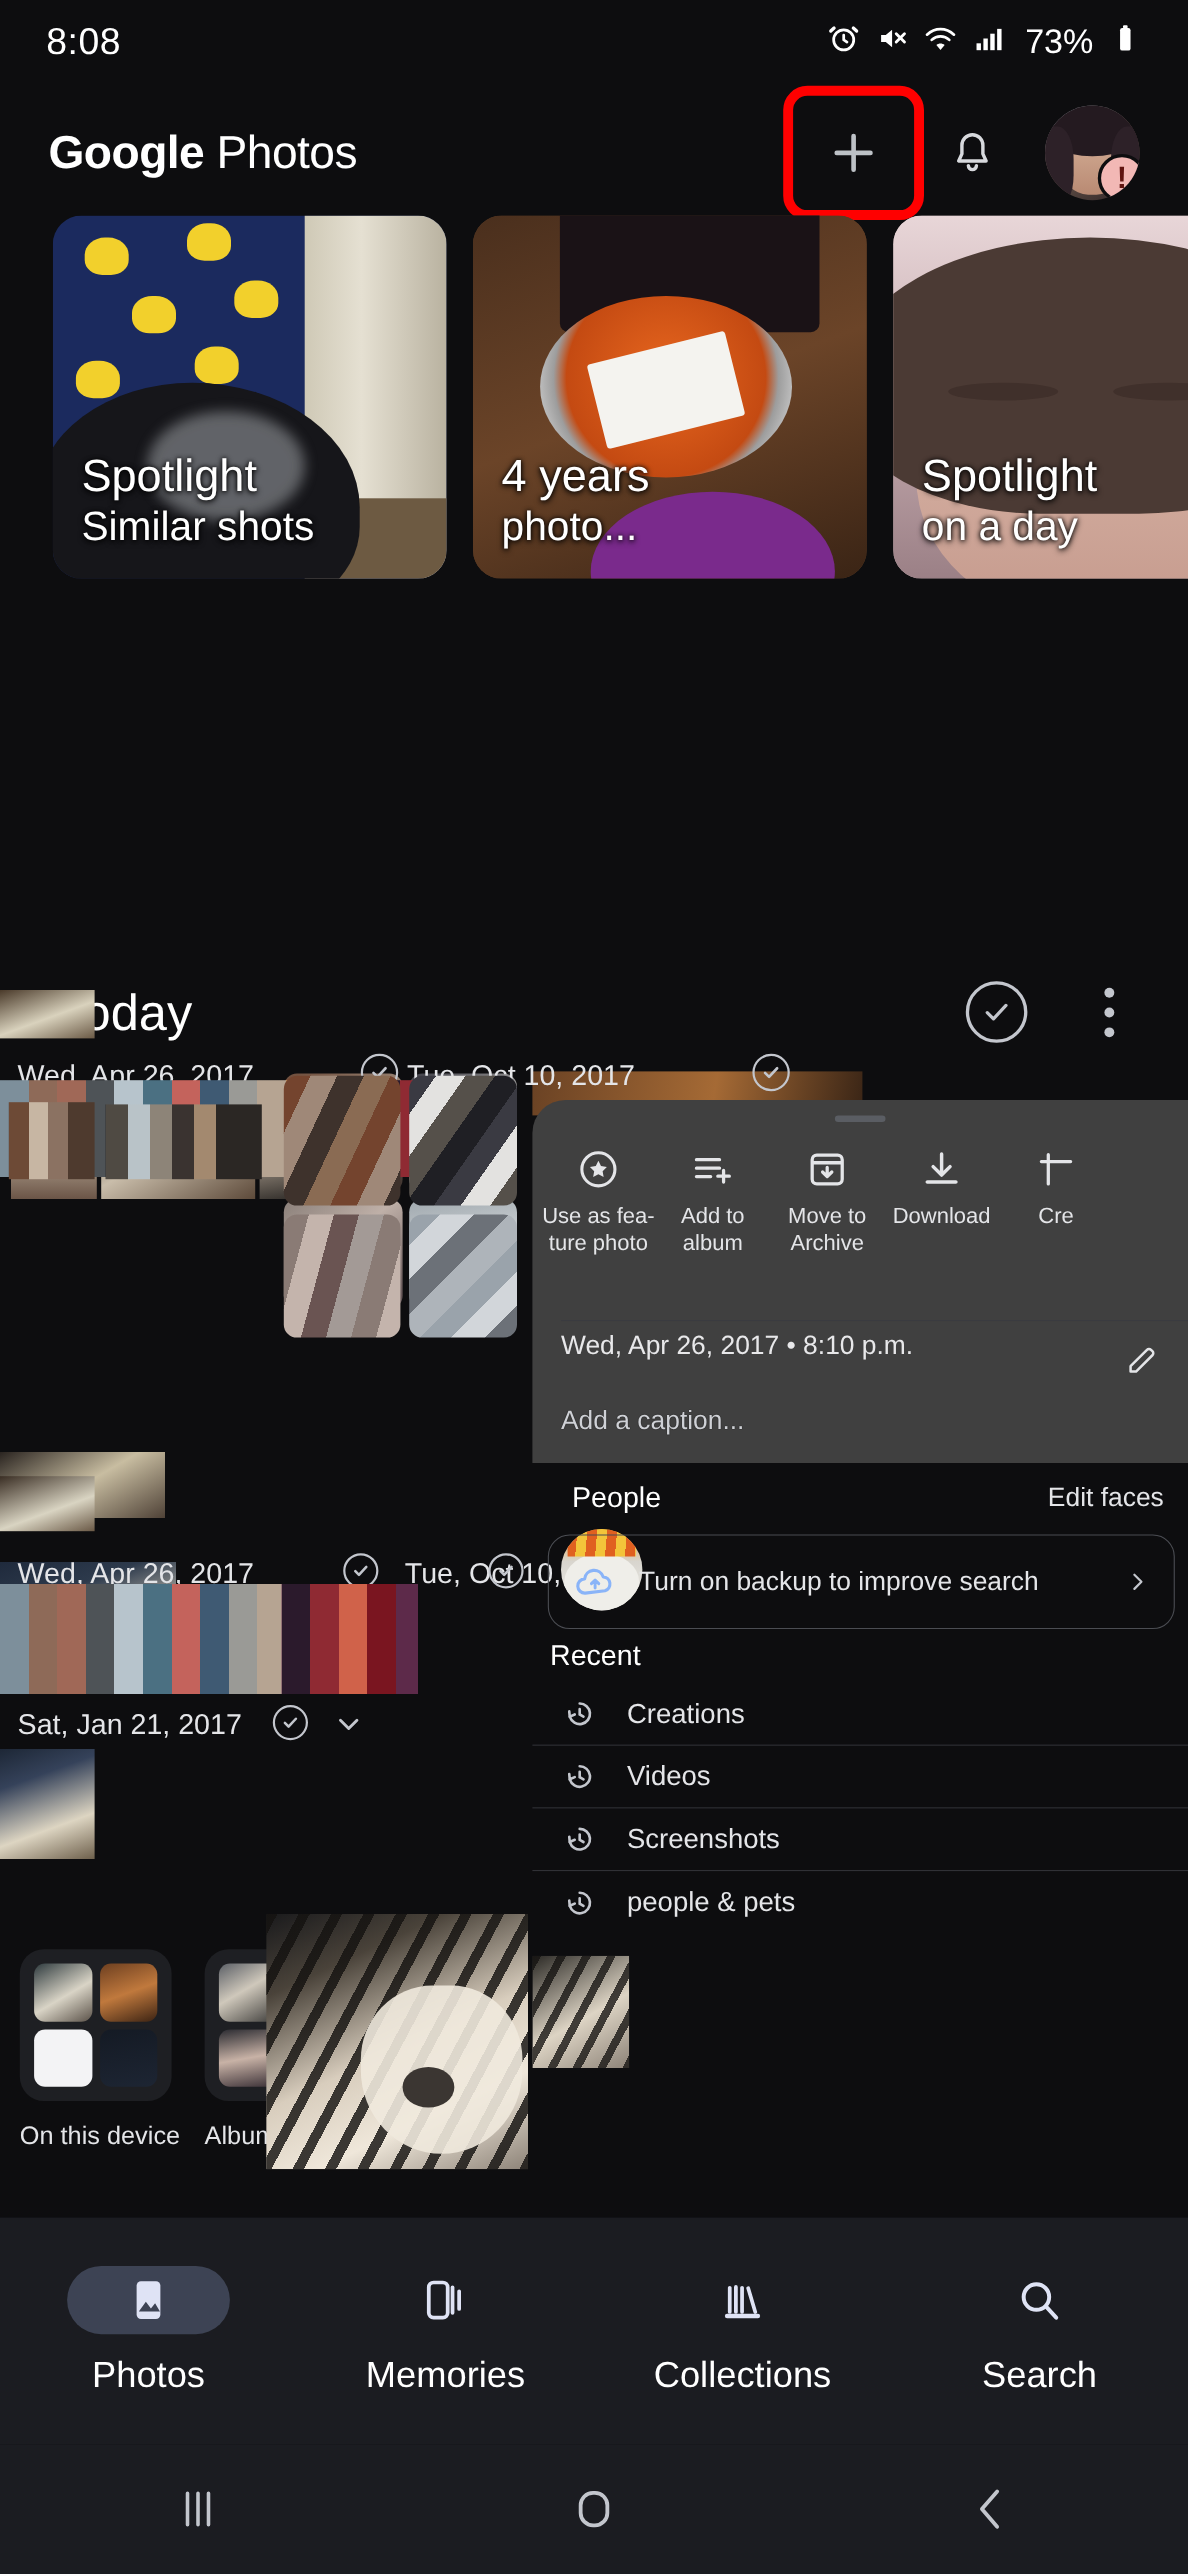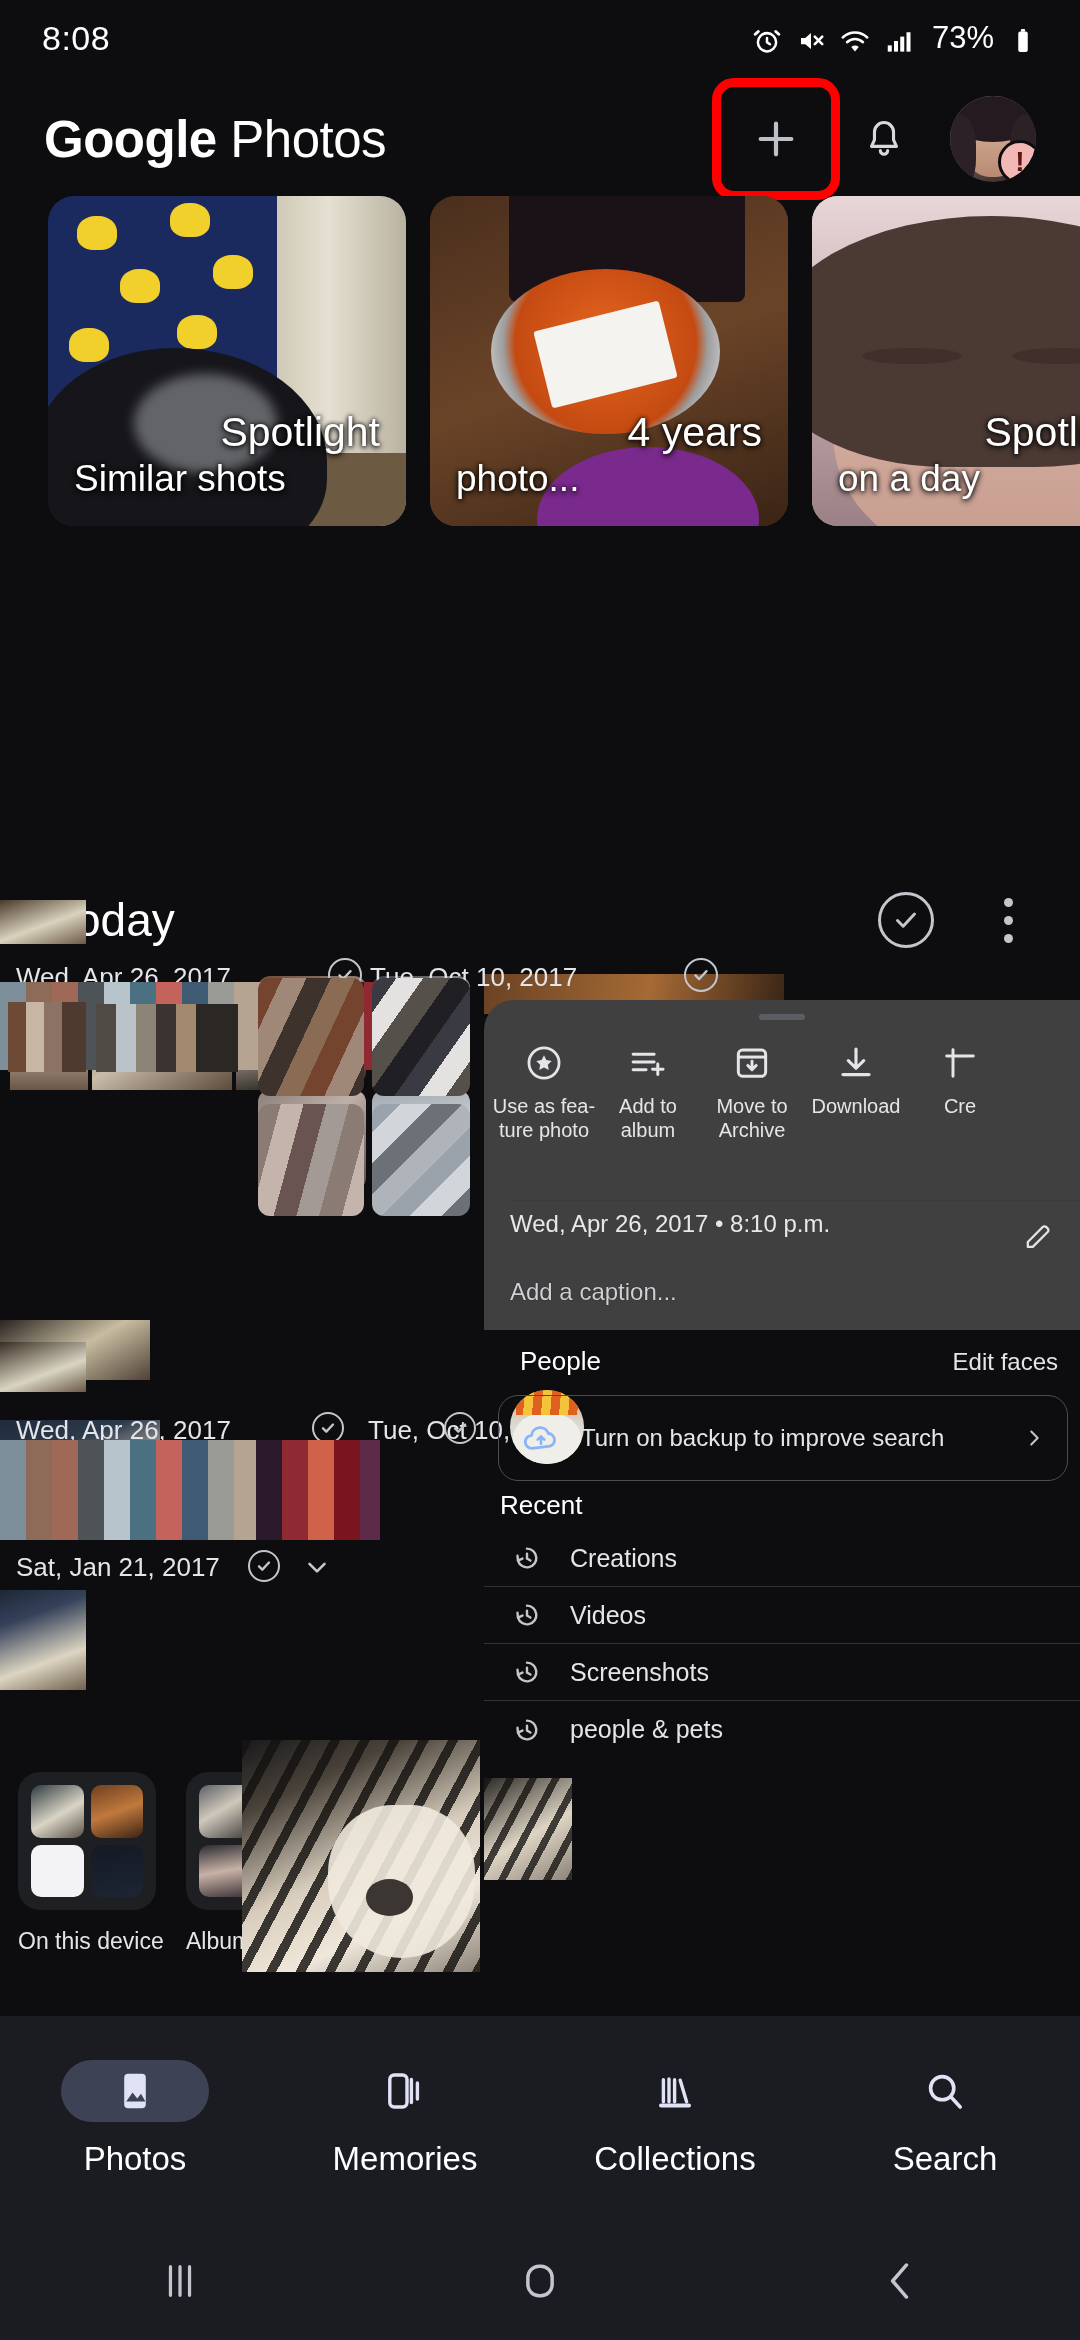--- a/index.html
+++ b/index.html
@@ -3,28 +3,28 @@
 <meta charset="utf-8">
 <style>
   * { margin:0; padding:0; box-sizing:border-box; }
   html,body { width:1080px; height:2340px; background:#0d0d0f; overflow:hidden; }
   body { font-family:"Liberation Sans", sans-serif; color:#e8e8ea; position:relative; }
 
   
   .statusbar{ position:absolute; top:0; left:0; width:1080px; height:76px;
     display:flex; align-items:center; justify-content:space-between; padding:0 42px; }
   .sb-time{ font-size:34px; font-weight:400; color:#ffffff; letter-spacing:.5px; }
-  .sb-right{ display:flex; align-items:flex-end; gap:14px; }
+  .sb-right{ display:flex; align-items:flex-start; gap:14px; }
   .sb-ico{ width:30px; height:30px; display:block; }
   .sb-batt{ font-size:31px; color:#ffffff; margin-left:4px; }
 
   
   .appbar{ position:absolute; top:76px; left:0; width:1080px; height:126px;
     display:flex; align-items:center; padding:0 44px; }
-  .brand{ font-size:51px; letter-spacing:-.5px; white-space:nowrap; }
+  .brand{ font-size:42px; letter-spacing:-.5px; white-space:nowrap; }
   .brand b{ font-weight:700; color:#ffffff; }
   .brand span{ font-weight:400; color:#ffffff; }
   .appbar-spacer{ flex:1; }
   .plus-wrap{ position:relative; width:84px; height:94px; display:flex;
     align-items:center; justify-content:center; margin-right:34px; }
   .plus-hl{ position:absolute; inset:-14px -22px; border:9px solid #ff0000;
     border-radius:22px; pointer-events:none; }
   .plus-ico{ width:46px; height:46px; }
   .bell-btn{ width:64px; height:64px; display:flex; align-items:center;
     justify-content:center; margin-right:34px; }
@@ -45,21 +45,21 @@
 
   
   .memories{ position:absolute; top:196px; left:0; width:1080px; height:340px;
     display:flex; gap:24px; padding-left:48px; }
   .mcard{ position:relative; width:358px; height:330px; border-radius:26px;
     overflow:hidden; flex:0 0 auto; }
   .mcard .ph{ position:absolute; inset:0; }
   .mcap{ position:absolute; left:0; right:0; bottom:0; padding:0 26px 26px;
     display:flex; flex-direction:column; gap:2px; }
   .mcap .l1{ font-size:41px; font-weight:500; color:#fff; line-height:1.14;
-    text-shadow:0 0 4px rgba(0,0,0,.95),0 2px 6px rgba(0,0,0,.9); white-space:nowrap;text-align:right; }
+    text-shadow:0 0 4px rgba(0,0,0,.95),0 2px 6px rgba(0,0,0,.9); white-space:nowrap; }
   .mcap .l2{ font-size:37px; font-weight:400; color:#fff; line-height:1.14;
     text-shadow:0 0 4px rgba(0,0,0,.95),0 2px 6px rgba(0,0,0,.9); white-space:nowrap; }
 
   
   .art1{ background:#1b2a5e; }
   .art1 .door{ position:absolute; right:0; top:0; width:36%; height:100%;
     background:linear-gradient(90deg,#cfc9b6,#e5e0d2 40%,#b9b2a0); }
   .art1 .floor{ position:absolute; right:0; bottom:0; width:36%; height:22%;
     background:#6d5a42; }
   .art1 .dog{ position:absolute; left:-4%; bottom:-12%; width:82%; height:66%;

